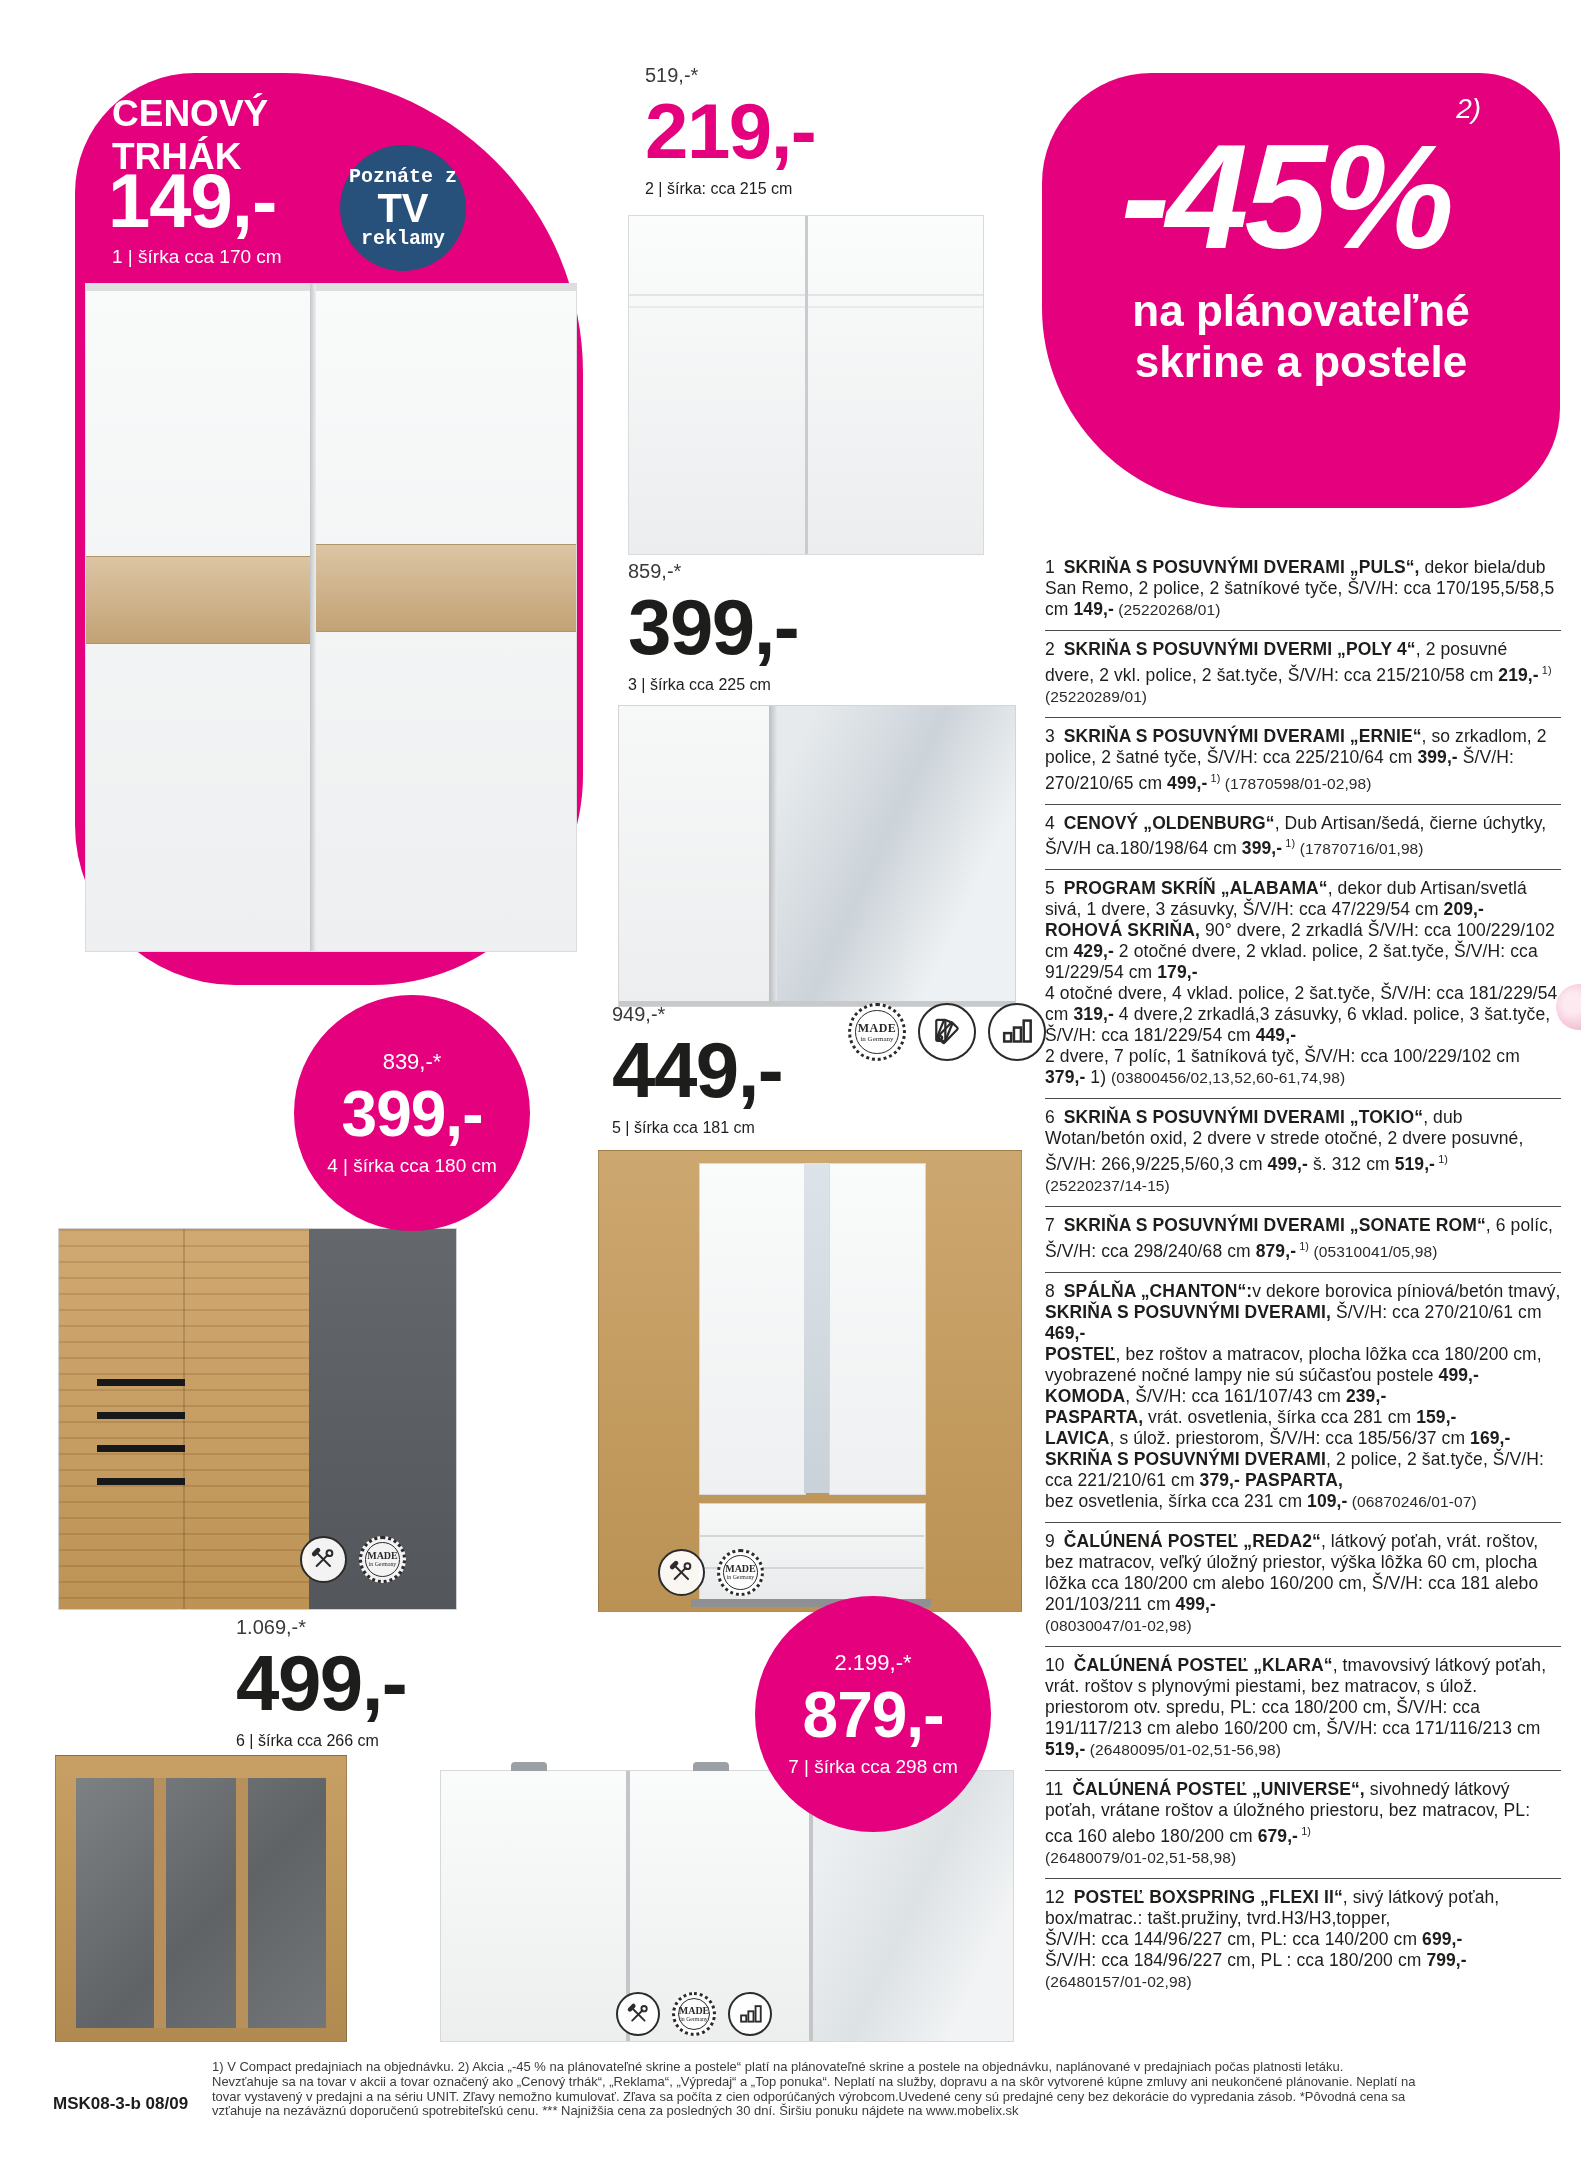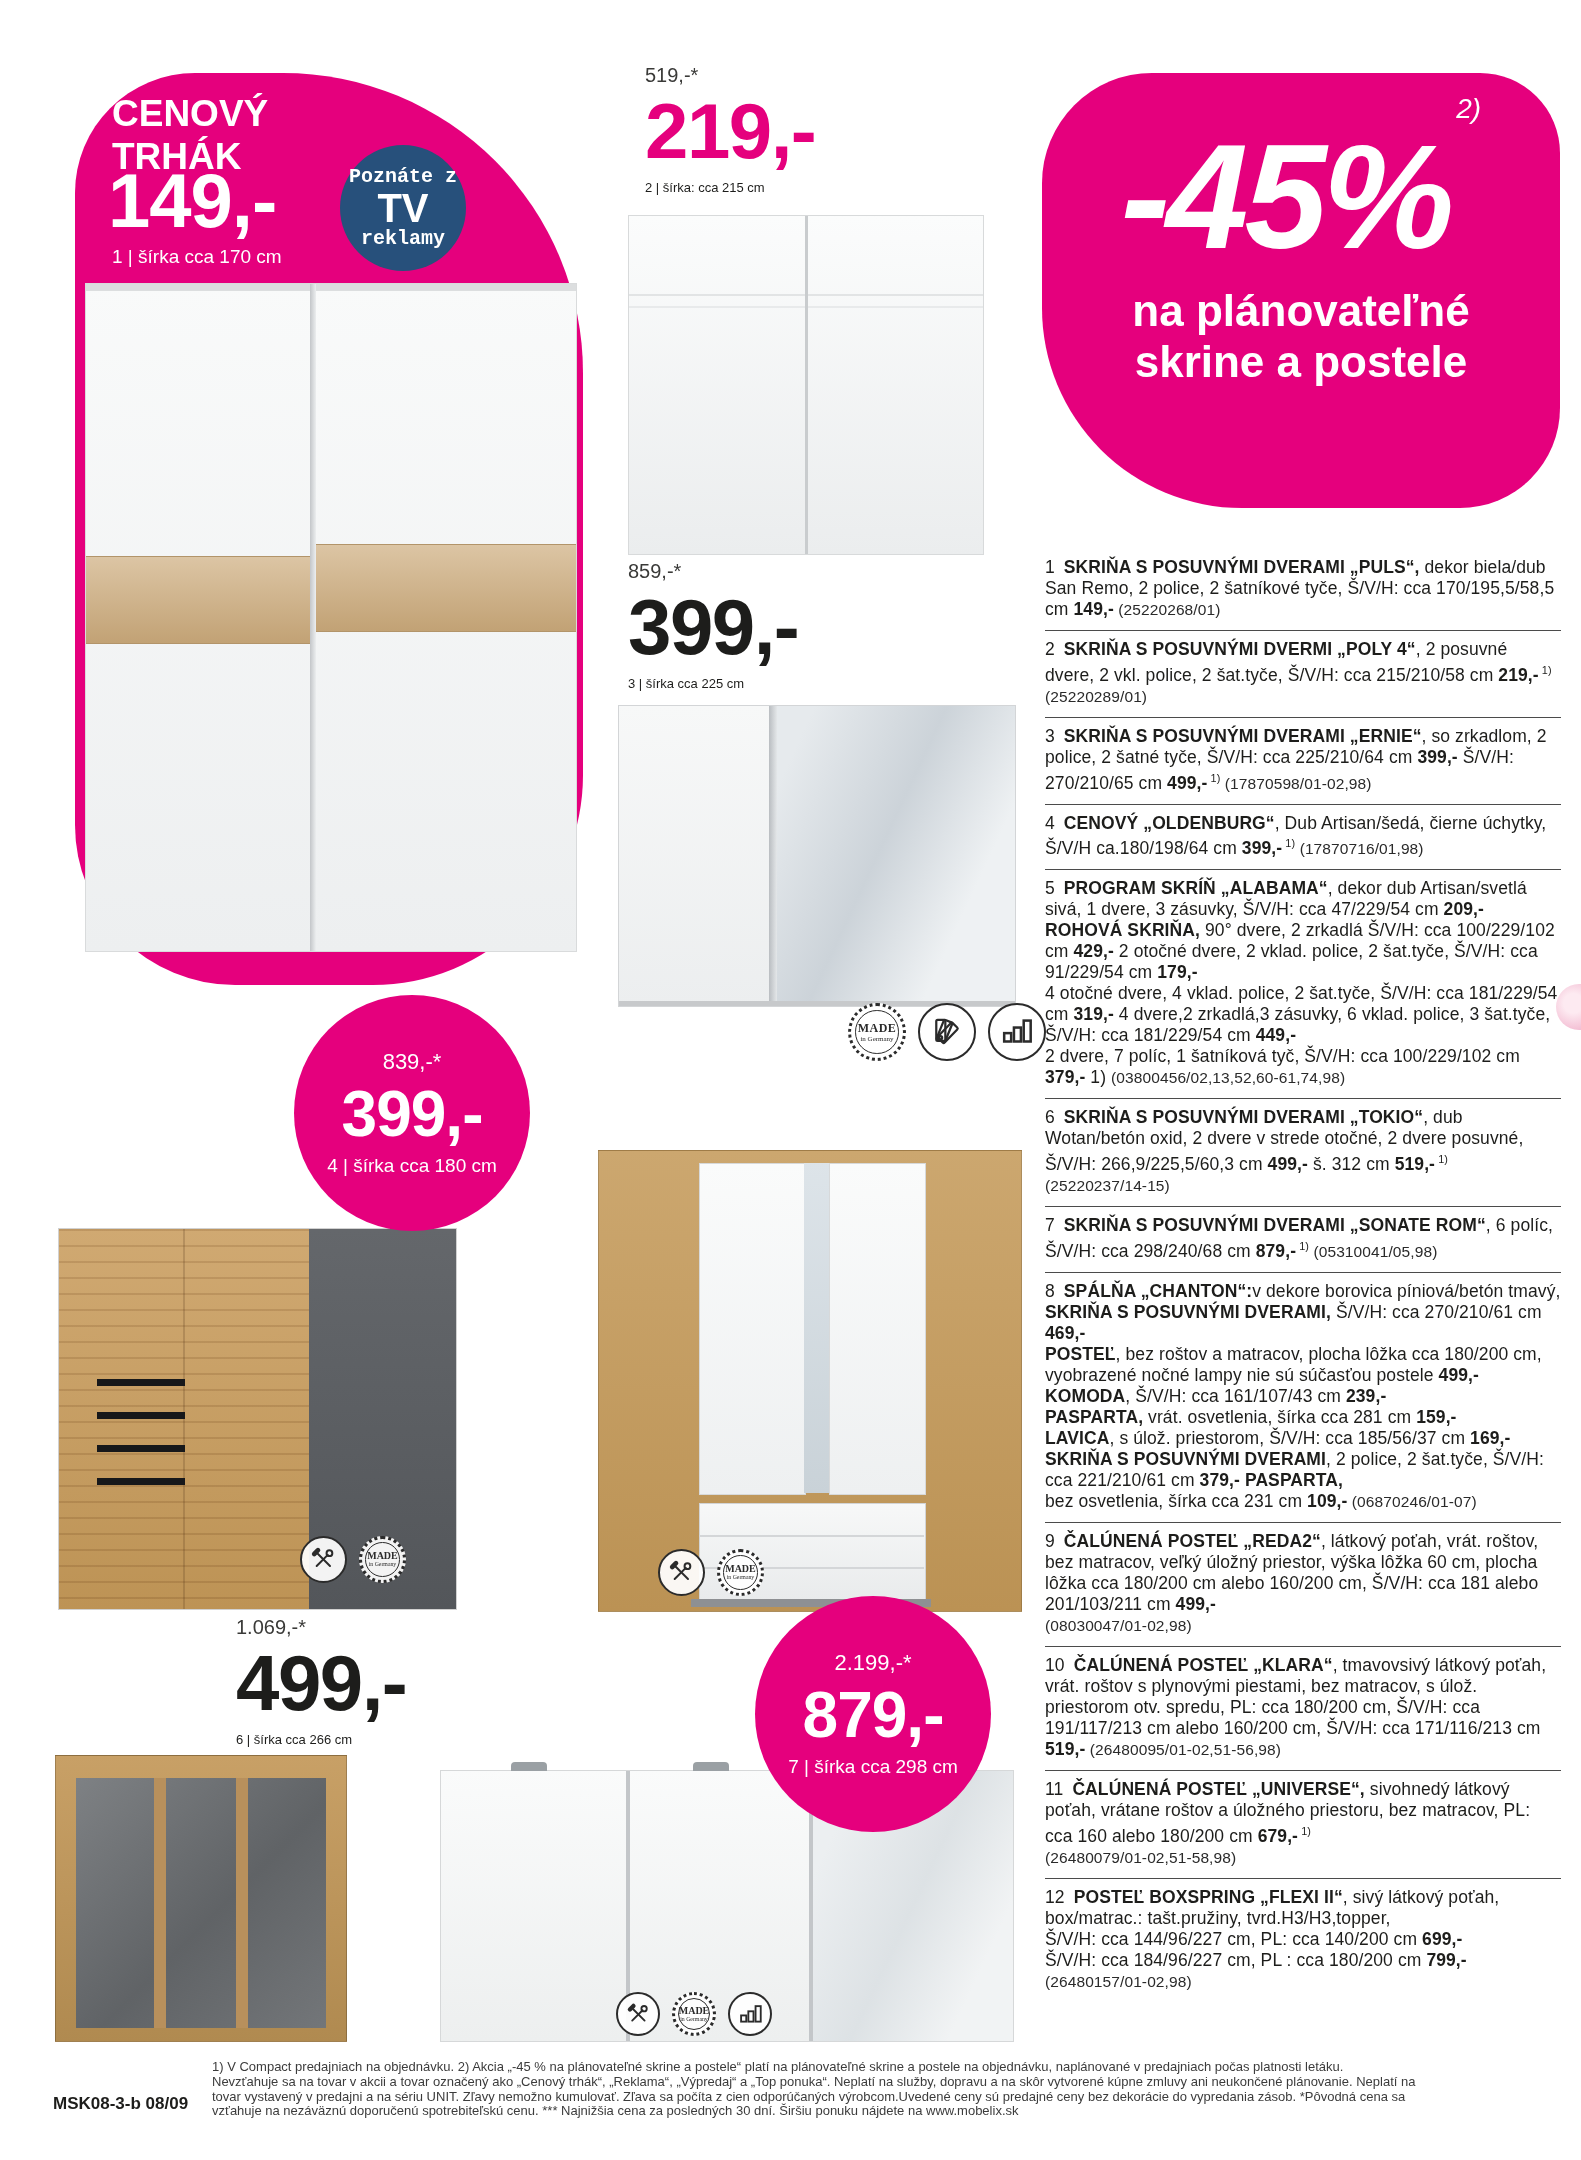--- a/index.html
+++ b/index.html
@@ -23,21 +23,21 @@
                  border-radius:110px 80px 100px 200px;color:#fff;text-align:center;z-index:1;}
   .discount-value{margin-top:50px;font-size:148px;font-weight:bold;letter-spacing:-4px;line-height:1;font-style:italic;}
   .discount-value sup{position:relative;top:-80px;font-size:28px;font-weight:normal;margin-left:6px;letter-spacing:0;}
   .discount-sub{font-size:44px;font-weight:bold;line-height:51px;margin-top:14px;}
 
   
   .offer{z-index:2;}
   .offer-old{font-size:20px;color:#3a3a38;}
   .offer-price{font-size:78px;font-weight:bold;line-height:1;letter-spacing:-1.5px;margin-top:5px;color:#1d1d1b;}
   .offer.pink .offer-price{color:#e5007d;}
-  .offer-size{font-size:13px;margin-top:10px;color:#1d1d1b;}
+  .offer-size{font-size:16px;margin-top:10px;color:#1d1d1b;}
 
   .price-circle{width:236px;height:236px;border-radius:50%;background:#e5007d;color:#fff;z-index:4;
                 display:flex;flex-direction:column;align-items:center;justify-content:center;text-align:center;}
   .pc-old{font-size:22px;}
   .pc-price{font-size:64px;font-weight:bold;line-height:1;letter-spacing:-1px;margin:7px 0 9px;}
   .pc-size{font-size:19px;}
 
   
   .pimg{z-index:1;}
   #img1{left:85px;top:283px;width:490px;height:667px;background:linear-gradient(180deg,#f9fafa,#edeff0);border:1px solid #d9dbdc;}
@@ -204,20 +204,25 @@
       <svg viewBox="0 0 24 24">
           <g fill="none" stroke="#2b2b2b" stroke-width="1.8">
             <rect x="3" y="13" width="5" height="6"></rect>
             <rect x="10" y="9" width="5" height="10"></rect>
             <rect x="17" y="4" width="5" height="15"></rect>
           </g>
         </svg>
     </div>
   </div>
 
+  <div class="abs offer" style="left:612px;top:1003px;">
+    <div class="offer-old">949,-*</div>
+    <div class="offer-price">449,-</div>
+    <div class="offer-size">5 | šírka cca 181 cm</div>
+  </div>
 
   <div class="abs price-circle" style="left:294px;top:995px;">
     <div class="pc-old">839,-*</div>
     <div class="pc-price">399,-</div>
     <div class="pc-size">4 | šírka cca 180 cm</div>
   </div>
 
   <div class="abs pimg" id="img4">
     <div class="abs wood"></div>
     <div class="abs plank"></div>

